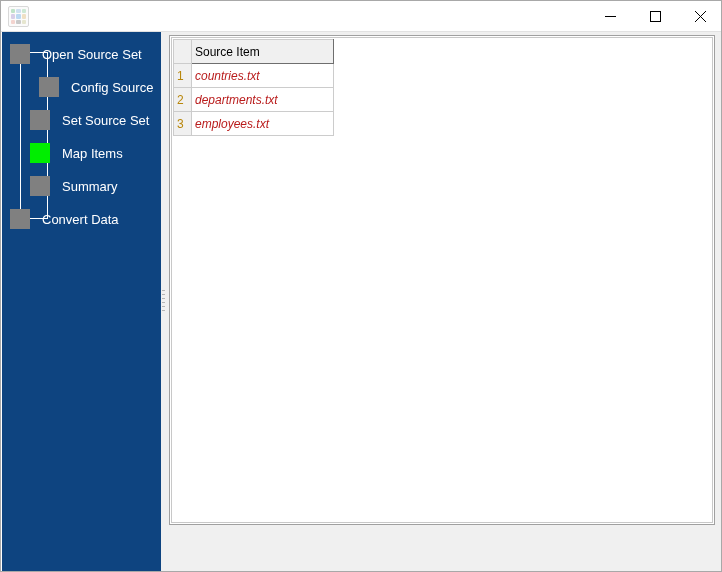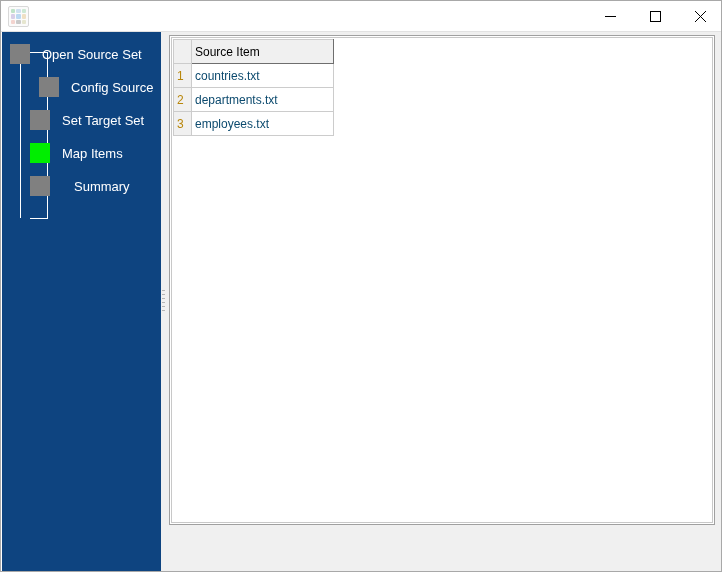--- a/index.html
+++ b/index.html
@@ -211,21 +211,22 @@
   table.grid td.rownum {
     width: 18px;
     background: #f0f0f0;
     color: #b8860b;
     text-align: left;
     padding-left: 3px;
   }
   table.grid td.cell {
     width: 142px;
     background: #ffffff;
-    color: #0c4a6e;
+    color: #b91c1c;
+    font-style: italic;
   }
 
   
   .buttonbar {
     position: absolute;
     left: 0;
     top: 498px;
     width: 554px;
     height: 42px;
   }
@@ -310,33 +311,37 @@
         <span class="label">Open Source Set</span>
       </div>
 
       <div class="node" style="left:37px; top:44px;">
         <span class="box"></span>
         <span class="label">Config Source</span>
       </div>
 
       <div class="node" style="left:28px; top:77px;">
         <span class="box"></span>
-        <span class="label">Set Target Set</span>
+        <span class="label">Set Source Set</span>
       </div>
 
       <div class="node active" style="left:28px; top:110px;">
         <span class="box"></span>
         <span class="label">Map Items</span>
       </div>
 
-      <div class="node" style="left:28px; top:143px;gap:12px;">
+      <div class="node" style="left:28px; top:143px;">
         <span class="box"></span>
         <span class="label">Summary</span>
       </div>
 
+      <div class="node" style="left:8px; top:176px;">
+        <span class="box"></span>
+        <span class="label">Convert Data</span>
+      </div>
 
     </div>
   </div>
 
   <div class="splitter">
     <div class="grip"></div>
   </div>
 
   <div class="content">
 

